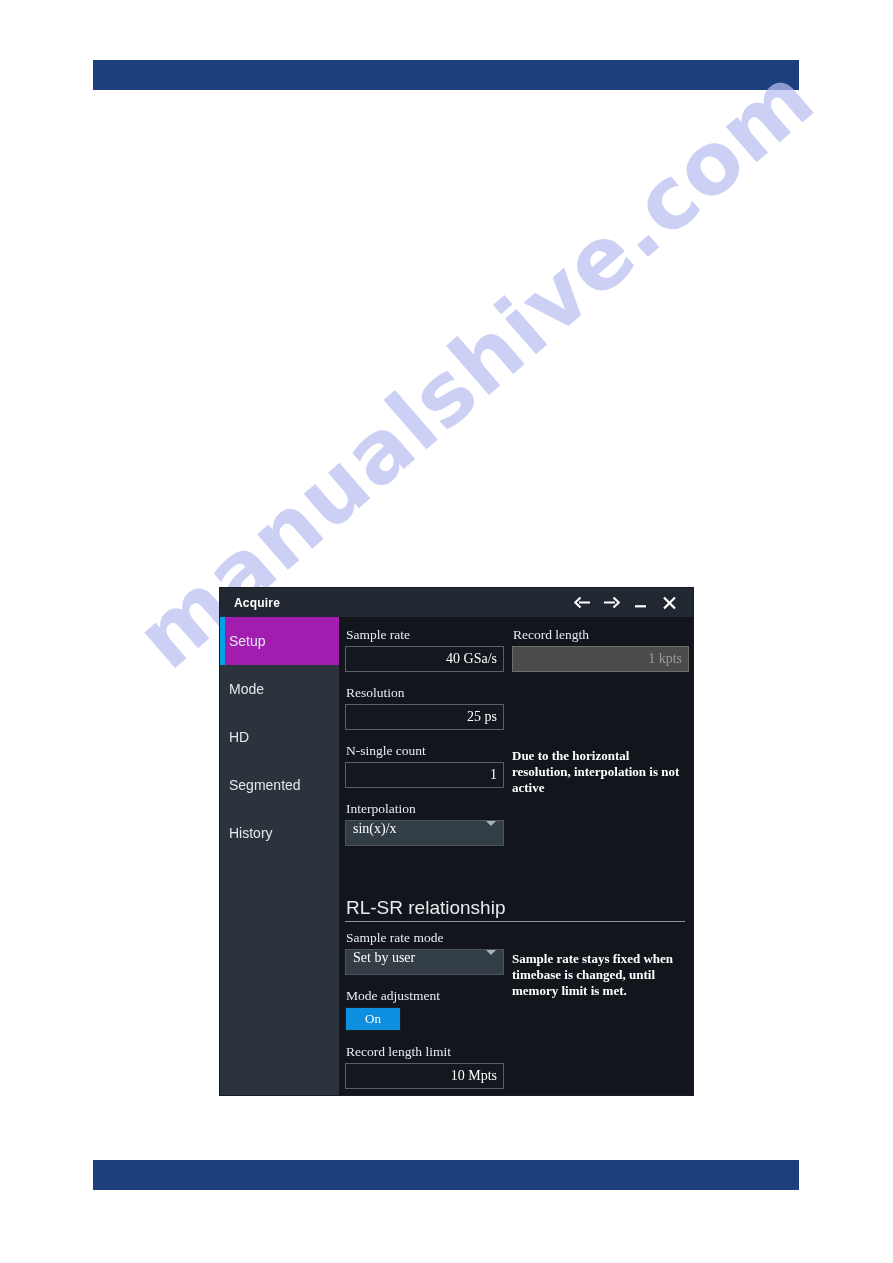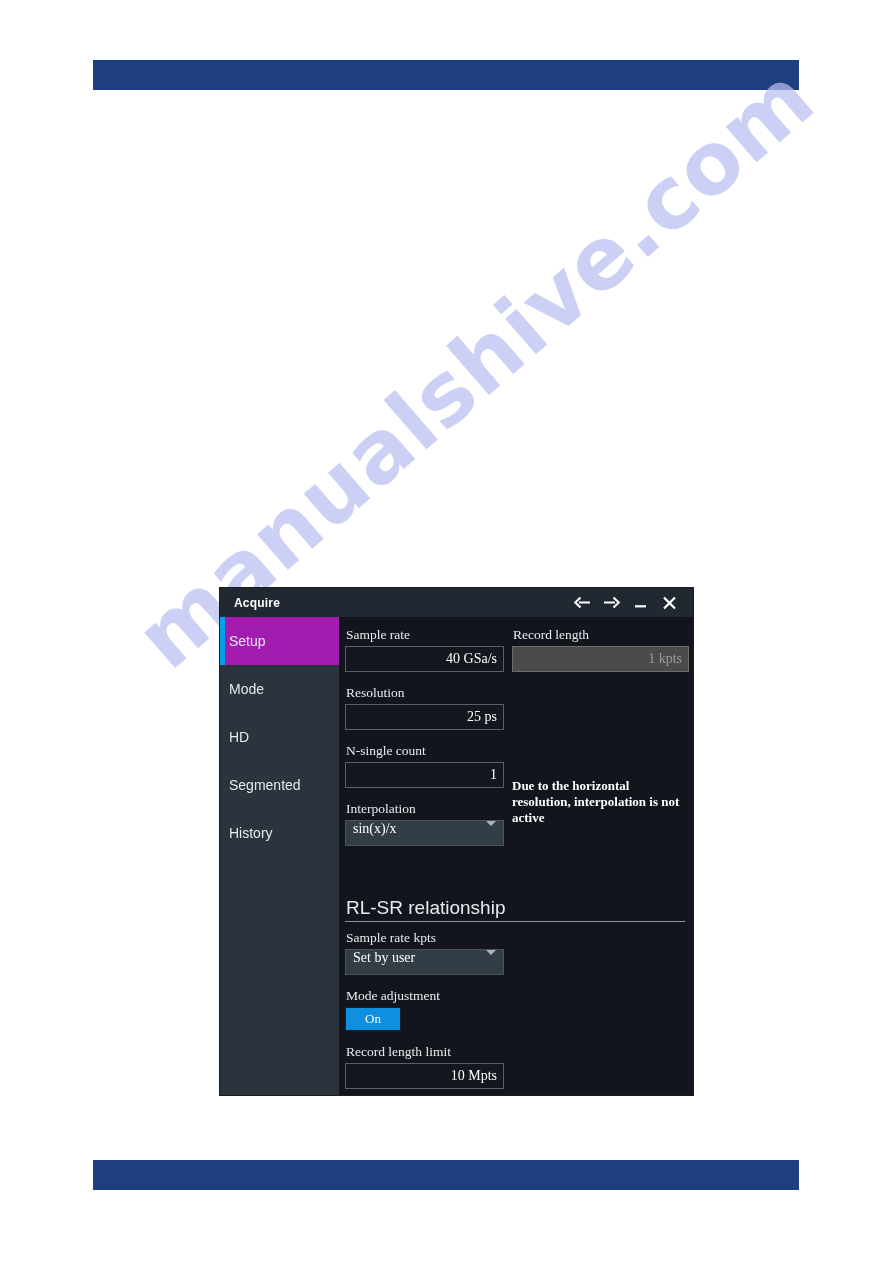--- a/index.html
+++ b/index.html
@@ -186,21 +186,21 @@
     margin-right: 1px;
   }
 
   .info-text {
     color: #ffffff;
     font-size: 13px;
     font-weight: 700;
     line-height: 16px;
     margin: 0;
   }
-  .info-interp { margin-top: 106px; }
+  .info-interp { margin-top: 76px; }
   .info-srmode { margin-top: 21px; }
 
   .section-head {
     color: #e7eaee;
     font-size: 19px;
     margin: 0 0 2px 1px;
   }
   .section-rule {
     height: 1px;
     background: #8b949d;
@@ -333,36 +333,39 @@
 
       <div class="spacer-block"></div>
 
       <div class="section-head">RL-SR relationship</div>
       <div class="section-rule"></div>
 
       <div class="cols">
 
         <div class="col-left">
 
-          <div class="field-label">Sample rate kpts</div>
+          <div class="field-label">Sample rate mode</div>
           <div class="select-box">
             <span>Set by user</span>
             <span class="caret"></span>
           </div>
 
           <div class="field-label">Mode adjustment</div>
           <div class="toggle">
             <span class="toggle-on">On</span>
             <span class="toggle-knob"></span>
           </div>
 
           <div class="field-label">Record length limit</div>
           <div class="field-box">10 Mpts</div>
 
         </div>
 
+        <div class="col-right">
+          <p class="info-text info-srmode">Sample rate stays fixed when timebase is changed, until memory limit is met.</p>
+        </div>
 
       </div>
 
     </div>
 
   </div>
 </div>
 
 </body></html>

